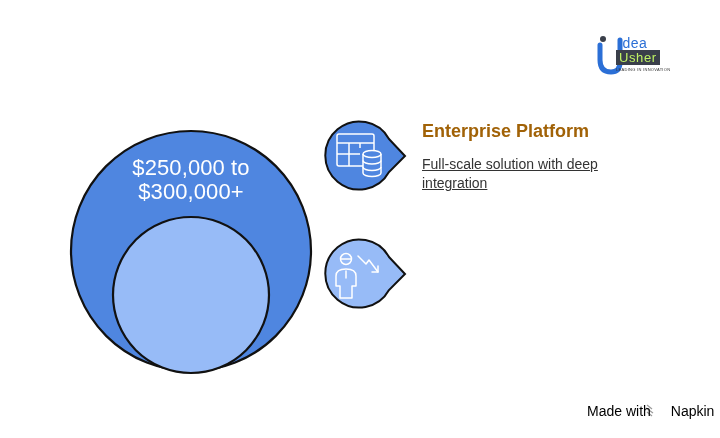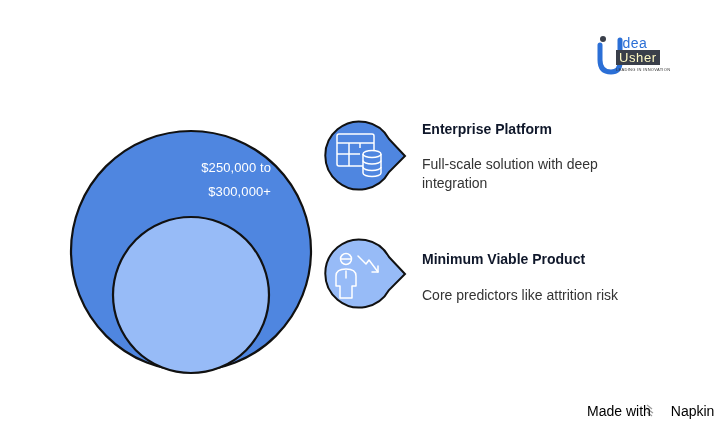--- a/index.html
+++ b/index.html
@@ -16,66 +16,66 @@
       height: 438px;
     }
     svg.diagram {
       position: absolute;
       left: 0; top: 0;
       width: 720px; height: 438px;
     }
     .circle-label {
       position: absolute;
       color: #ffffff;
-      font-size: 13px;
+      font-size: 22px;
       line-height: 24px;
-      text-align: right;
+      text-align: center;
       font-weight: 400;
       letter-spacing: 0.1px;
     }
     .outer-label { left: 111px; top: 156px; width: 160px; }
     .inner-label { left: 111px; top: 270px; width: 160px; }
 
     .item-title {
       position: absolute;
-      color: #0f172a;
-      font-size: 14px;
+      color: #a16207;
+      font-size: 18px;
       font-weight: 700;
       white-space: nowrap;
     }
     .item-desc {
       position: absolute;
       color: #333333;
       font-size: 14px;
       line-height: 19px;
       width: 240px;
     }
     .title-1 { left: 422px; top: 121px; }
-    .desc-1  { left: 422px; top: 155px; }
+    .desc-1  { left: 422px; top: 155px; text-decoration: underline; }
     .title-2 { left: 422px; top: 251px; }
     .desc-2  { left: 422px; top: 286px; }
 
     .logo {
       position: absolute;
       left: 596px; top: 34px;
       width: 110px; height: 42px;
     }
     .logo-word1 {
       position: absolute;
       left: 22px; top: 1px;
       font-size: 14px;
       color: #2b6fd6;
       font-weight: 400;
       letter-spacing: 0.5px;
     }
     .logo-word2 {
       position: absolute;
       left: 20px; top: 16px;
       background: #3a3f4a;
-      color: #fef9c3;
+      color: #bef264;
       font-size: 13px;
       padding: 0 3px;
       line-height: 15px;
       letter-spacing: 0.6px;
     }
     .logo-tagline {
       position: absolute;
       left: 20px; top: 33px;
       font-size: 4px;
       color: #333;
@@ -150,22 +150,20 @@
   </svg>
 
   <div class="circle-label outer-label">
     <div>$250,000 to</div>
     <div>$300,000+</div>
   </div>
 
   <div class="item-title title-1">Enterprise Platform</div>
   <div class="item-desc desc-1">Full-scale solution with deep integration</div>
 
-  <div class="item-title title-2">Minimum Viable Product</div>
-  <div class="item-desc desc-2">Core predictors like attrition risk</div>
 
   <div class="logo">
     <span class="logo-word1">Idea</span>
     <span class="logo-word2">Usher</span>
     <span class="logo-tagline">LEADING IN INNOVATION</span>
   </div>
 
   <div class="watermark">
     <span>Made with</span>
     <span style="width:12px;display:inline-block"></span>

